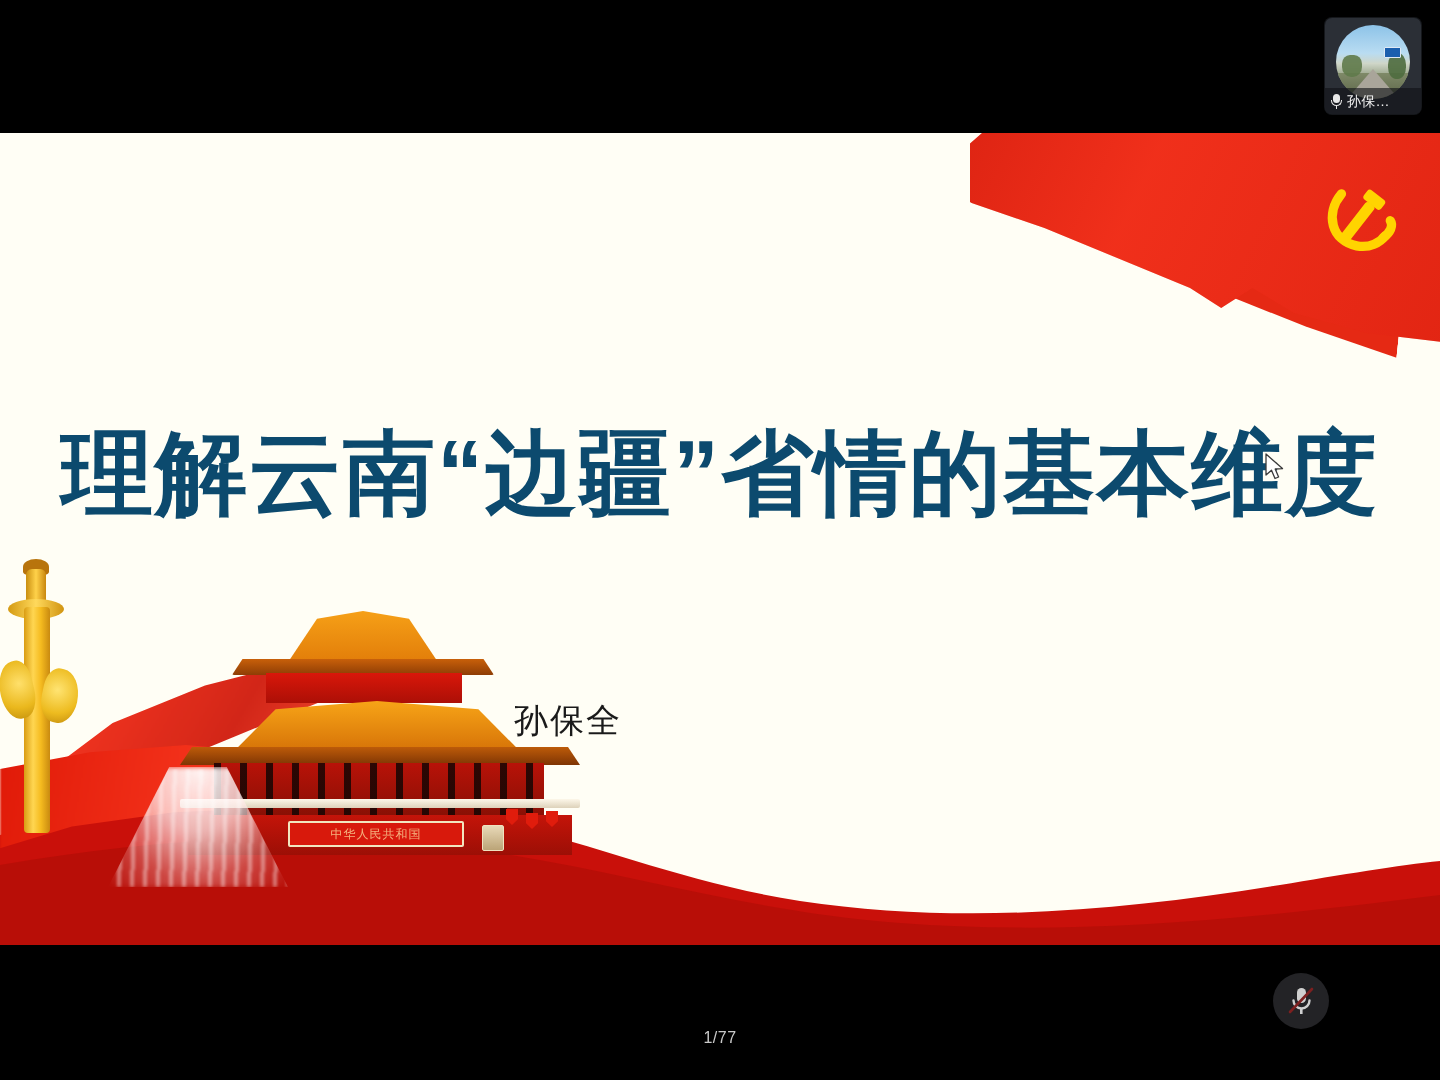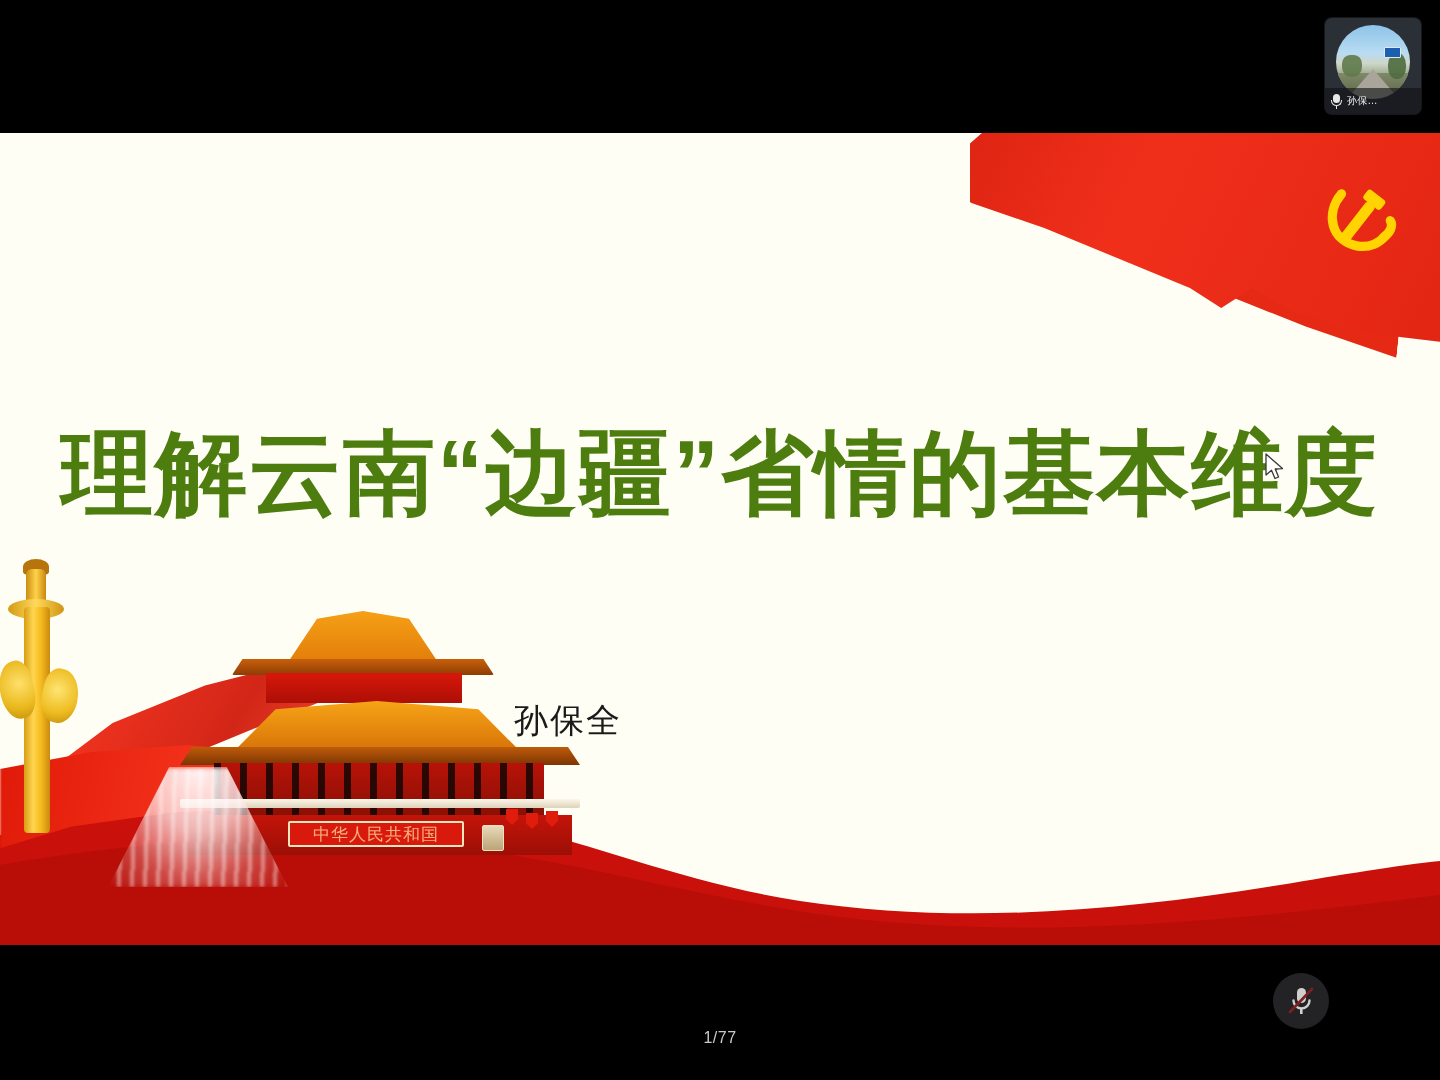--- a/index.html
+++ b/index.html
@@ -95,21 +95,21 @@
     border:1.6px solid #e8e8e8;
     border-top:none;
     border-radius:0 0 6px 6px;
   }
   .mic-small .stem {
     position:absolute; left:5.6px; top:12.5px;
     width:1.8px; height:4px; background:#e8e8e8;
   }
   .tile-name {
     color:#f2f2f2;
-    font-size:10px;
+    font-size:14px;
     line-height:26px;
     white-space:nowrap;
     overflow:hidden;
     letter-spacing:0.3px;
   }
 
   
   .slide {
     position:absolute;
     left:0; top:133px;
@@ -287,21 +287,21 @@
     position:absolute; left:118px; top:218px;
     width:176px; height:26px;
     background:#d8190c;
     border:2px solid #f2e6c0;
     border-radius:2px;
     display:flex; align-items:center; justify-content:center;
     overflow:hidden;
   }
   .banner-sign span {
     color:#ffe9a8;
-    font-size:17px;
+    font-size:12px;
     letter-spacing:1px;
     opacity:.72;
     filter:blur(0.6px);
     white-space:nowrap;
   }
   .portrait {
     position:absolute; left:312px; top:222px;
     width:22px; height:26px;
     background:linear-gradient(#e8d9b8,#bba477);
     border:1px solid #efe2c0;
@@ -352,21 +352,21 @@
 
   
   .slide-title {
     position:absolute;
     left:0; top:290px;
     width:1440px;
     text-align:center;
     font-family:"Liberation Sans","DejaVu Sans",sans-serif;
     font-size:92px;
     font-weight:700;
-    color:#4d7c0f;
+    color:#0c4a6e;
     letter-spacing:2px;
     line-height:1.1;
     white-space:nowrap;
   }
   .slide-author {
     position:absolute;
     left:0; top:565px;
     width:1136px;
     text-align:center;
     font-size:34px;

